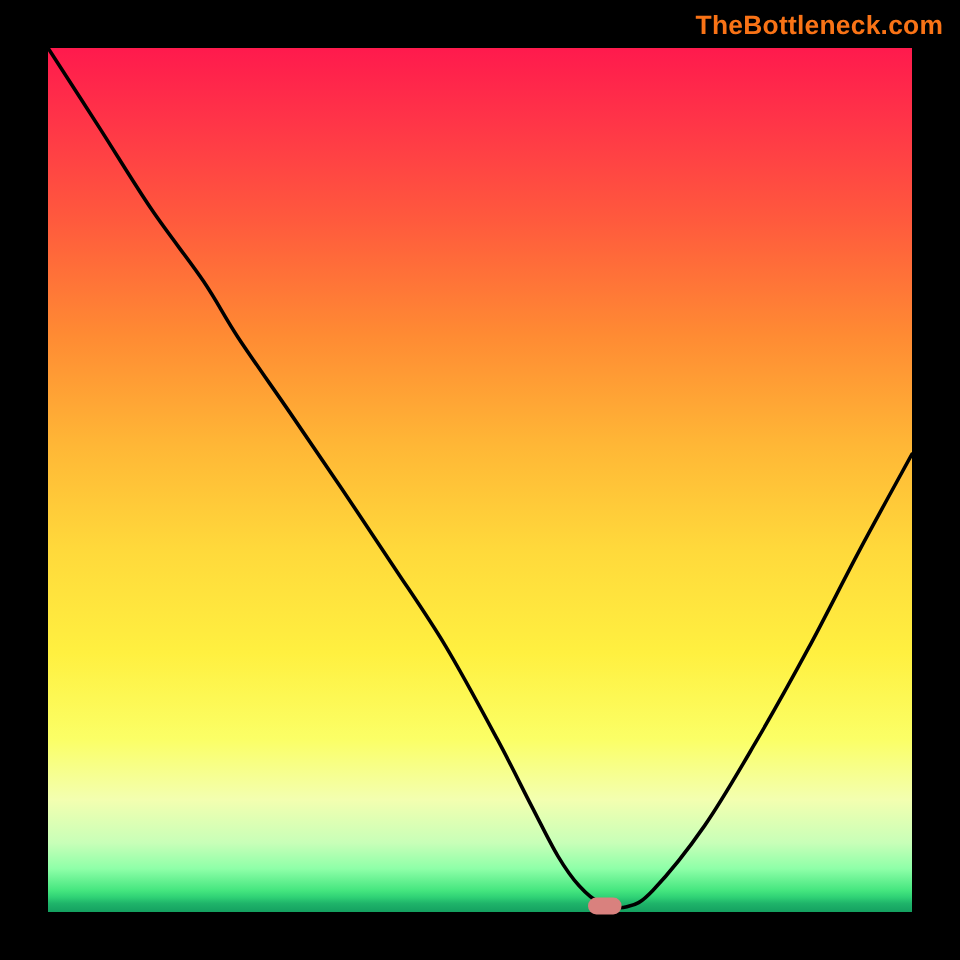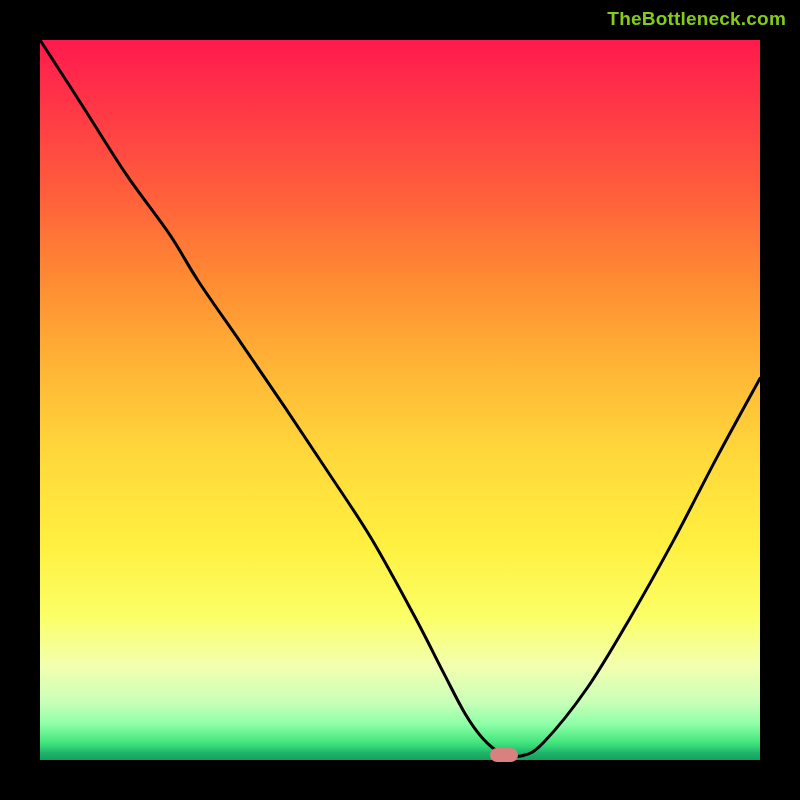--- a/index.html
+++ b/index.html
@@ -55,23 +55,23 @@
     border-radius: 7px;
     background: #d9817e;
     transform: translate(-50%, -50%);
     pointer-events: none;
   }
   .watermark {
     position: absolute;
     top: 8px;
     right: 14px;
     font-family: Arial, Helvetica, sans-serif;
-    font-size: 19px;
+    font-size: 22px;
     font-weight: bold;
-    color: #84cc16;
+    color: #f97316;
     letter-spacing: 0.2px;
     user-select: none;
   }
 </style>
 </head>
 <body>
 
 <div class="frame">
   <div class="watermark">TheBottleneck.com</div>
 

